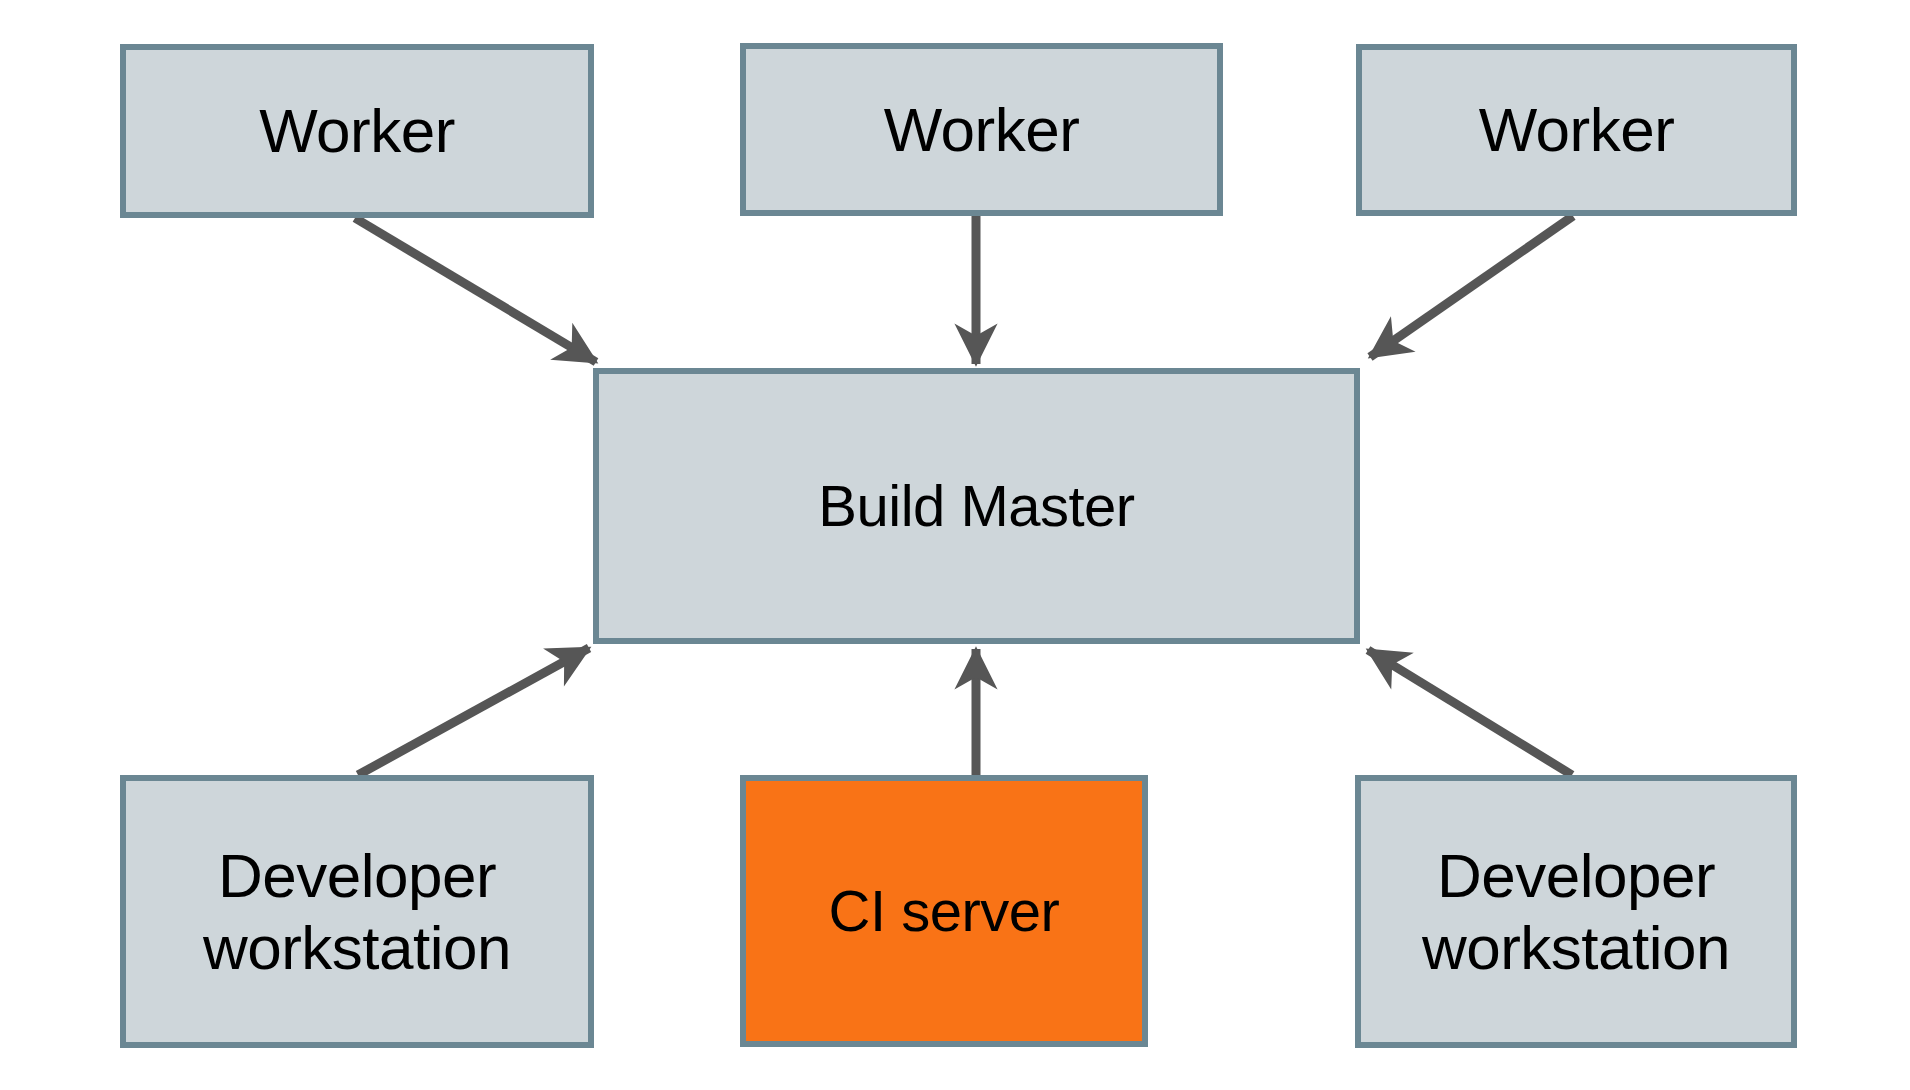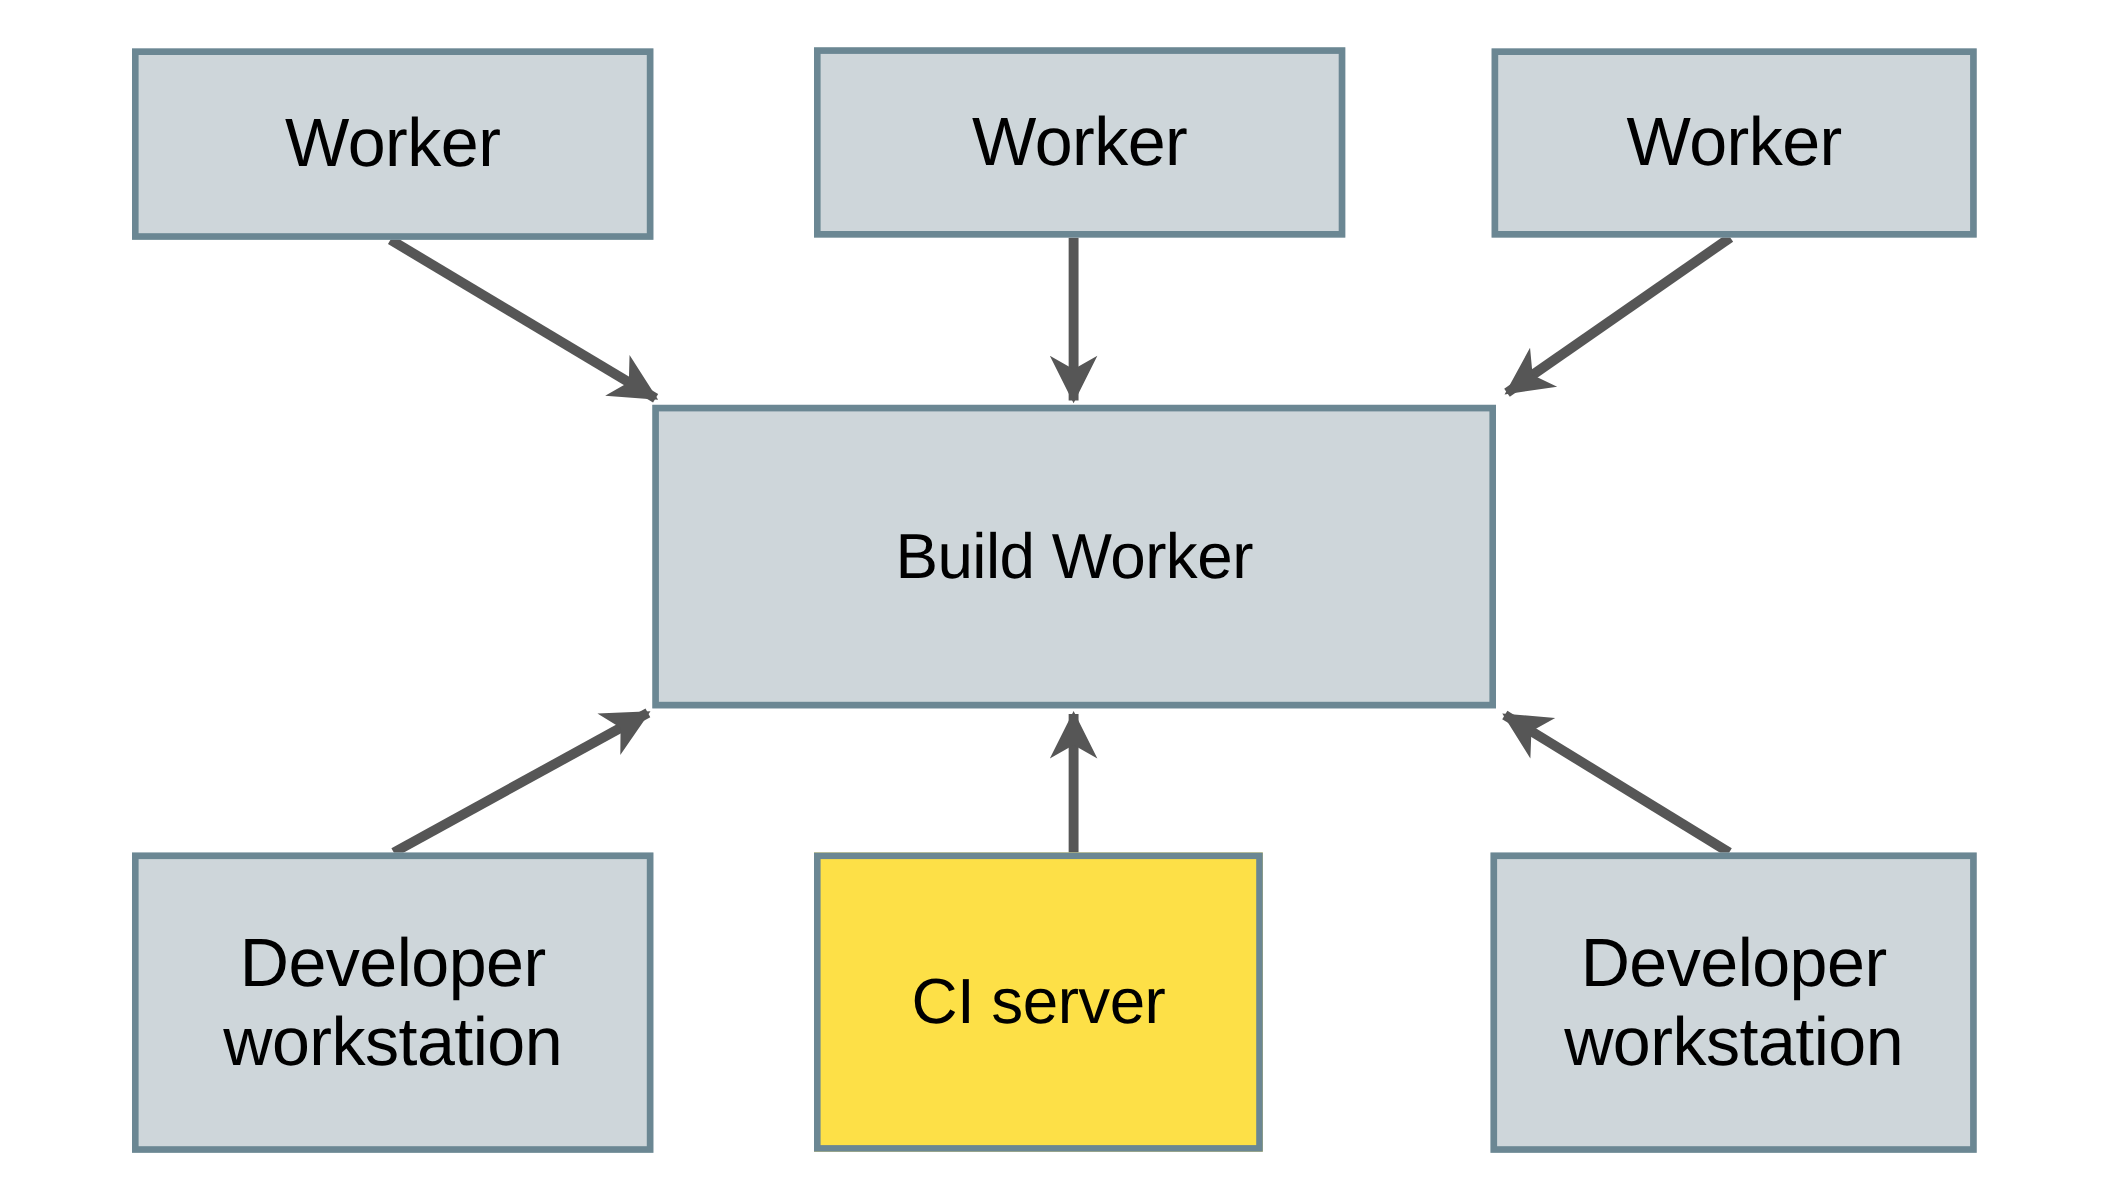--- a/index.html
+++ b/index.html
@@ -78,29 +78,29 @@
 
   <div class="node" id="node-worker-center" style="left: 740px; top: 43px; width: 483px; height: 173px; background: rgb(206, 214, 218); border-color: rgb(107, 135, 147);">
     <span class="node-label label-lg" style="color: rgb(0, 0, 0);">Worker</span>
   </div>
 
   <div class="node" id="node-worker-right" style="left: 1356px; top: 44px; width: 441px; height: 172px; background: rgb(206, 214, 218); border-color: rgb(107, 135, 147);">
     <span class="node-label label-lg" style="color: rgb(0, 0, 0);">Worker</span>
   </div>
 
   <div class="node" id="node-build-master" style="left: 593px; top: 368px; width: 767px; height: 276px; background: rgb(206, 214, 218); border-color: rgb(107, 135, 147);">
-    <span class="node-label label-md" style="color: rgb(0, 0, 0);">Build Worker</span>
+    <span class="node-label label-md" style="color: rgb(0, 0, 0);">Build Master</span>
   </div>
 
   <div class="node" id="node-dev-workstation-left" style="left: 120px; top: 775px; width: 474px; height: 273px; background: rgb(206, 214, 218); border-color: rgb(107, 135, 147);">
     <span class="node-label label-lg" style="color: rgb(0, 0, 0);">Developer
 workstation</span>
   </div>
 
-  <div class="node" id="node-ci-server" style="left: 740px; top: 775px; width: 408px; height: 272px; background: #fde047; border-color: rgb(107, 135, 147);">
+  <div class="node" id="node-ci-server" style="left: 740px; top: 775px; width: 408px; height: 272px; background: #f97316; border-color: rgb(107, 135, 147);">
     <span class="node-label label-md" style="color: rgb(0, 0, 0);">CI server</span>
   </div>
 
   <div class="node" id="node-dev-workstation-right" style="left: 1355px; top: 775px; width: 442px; height: 273px; background: rgb(206, 214, 218); border-color: rgb(107, 135, 147);">
     <span class="node-label label-lg" style="color: rgb(0, 0, 0);">Developer
 workstation</span>
   </div>
 
 </div>
 

